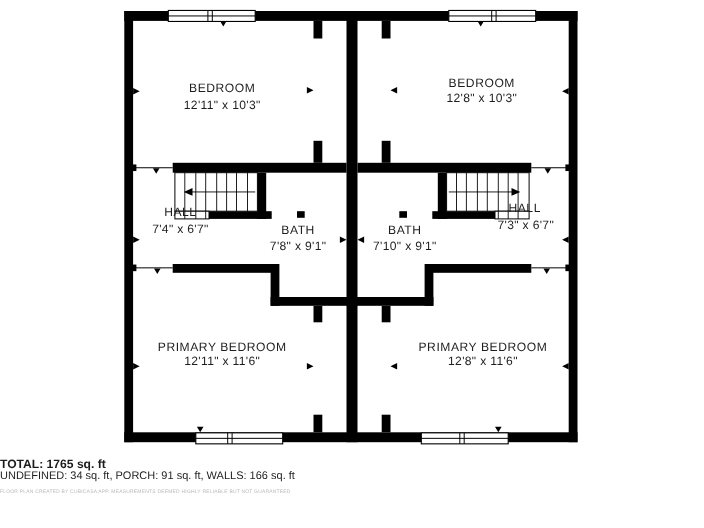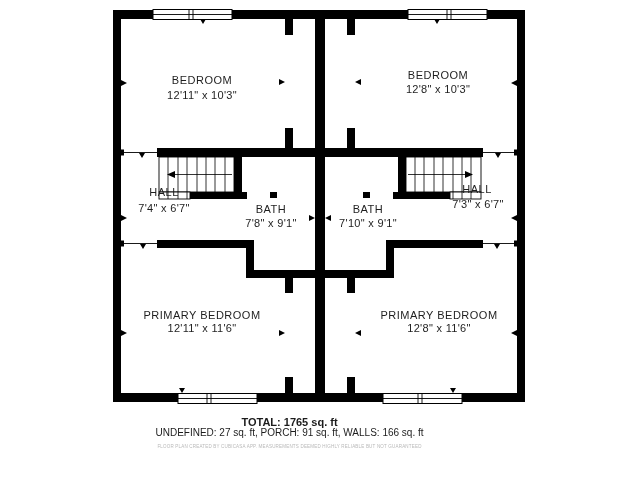--- a/index.html
+++ b/index.html
@@ -4,21 +4,21 @@
 <style>
   html,body{margin:0;padding:0;background:#ffffff;}
   .stage{
     position:relative;width:640px;height:480px;background:#ffffff;overflow:hidden;
     font-family:"Liberation Sans", sans-serif;
   }
   .plan-svg{position:absolute;left:0;top:0;}
   .room-name{font-size:11px;letter-spacing:.5px;fill:#1e1e1e;}
   .room-dims{font-size:11px;letter-spacing:.3px;fill:#1e1e1e;}
   .summary{
-    position:absolute;left:0;top:417px;width:579px;text-align:center;color:#1c1c1c;
+    position:absolute;left:0;top:417px;width:579px;color:#1c1c1c;
   }
   .summary .total{font-size:11px;font-weight:bold;line-height:11px;}
   .summary .line{font-size:10px;line-height:9.7px;}
   .summary .disclaimer{
     margin-top:6px;font-size:4.5px;letter-spacing:.2px;color:#b8b8b8;line-height:5px;
   }
   .thin{stroke:#000;stroke-width:0.9;fill:none;}
   .tread{stroke:#000;stroke-width:0.8;}
 </style>
 </head>
@@ -204,17 +204,17 @@
       <text class="room-name" x="202" y="319">PRIMARY BEDROOM</text>
       <text class="room-dims" x="202" y="332">12'11" x 11'6"</text>
 
       <text class="room-name" x="439" y="319">PRIMARY BEDROOM</text>
       <text class="room-dims" x="439" y="332">12'8" x 11'6"</text>
     </g>
   </svg>
 
   <div class="summary">
     <div class="total">TOTAL: 1765 sq. ft</div>
-    <div class="line">UNDEFINED: 27 sq. ft, PORCH: 91 sq. ft, WALLS: 166 sq. ft</div>
+    <div class="line">UNDEFINED: 34 sq. ft, PORCH: 91 sq. ft, WALLS: 166 sq. ft</div>
     <div class="disclaimer">FLOOR PLAN CREATED BY CUBICASA APP. MEASUREMENTS DEEMED HIGHLY RELIABLE BUT NOT GUARANTEED</div>
   </div>
 
 </div>
 
 </body></html>

